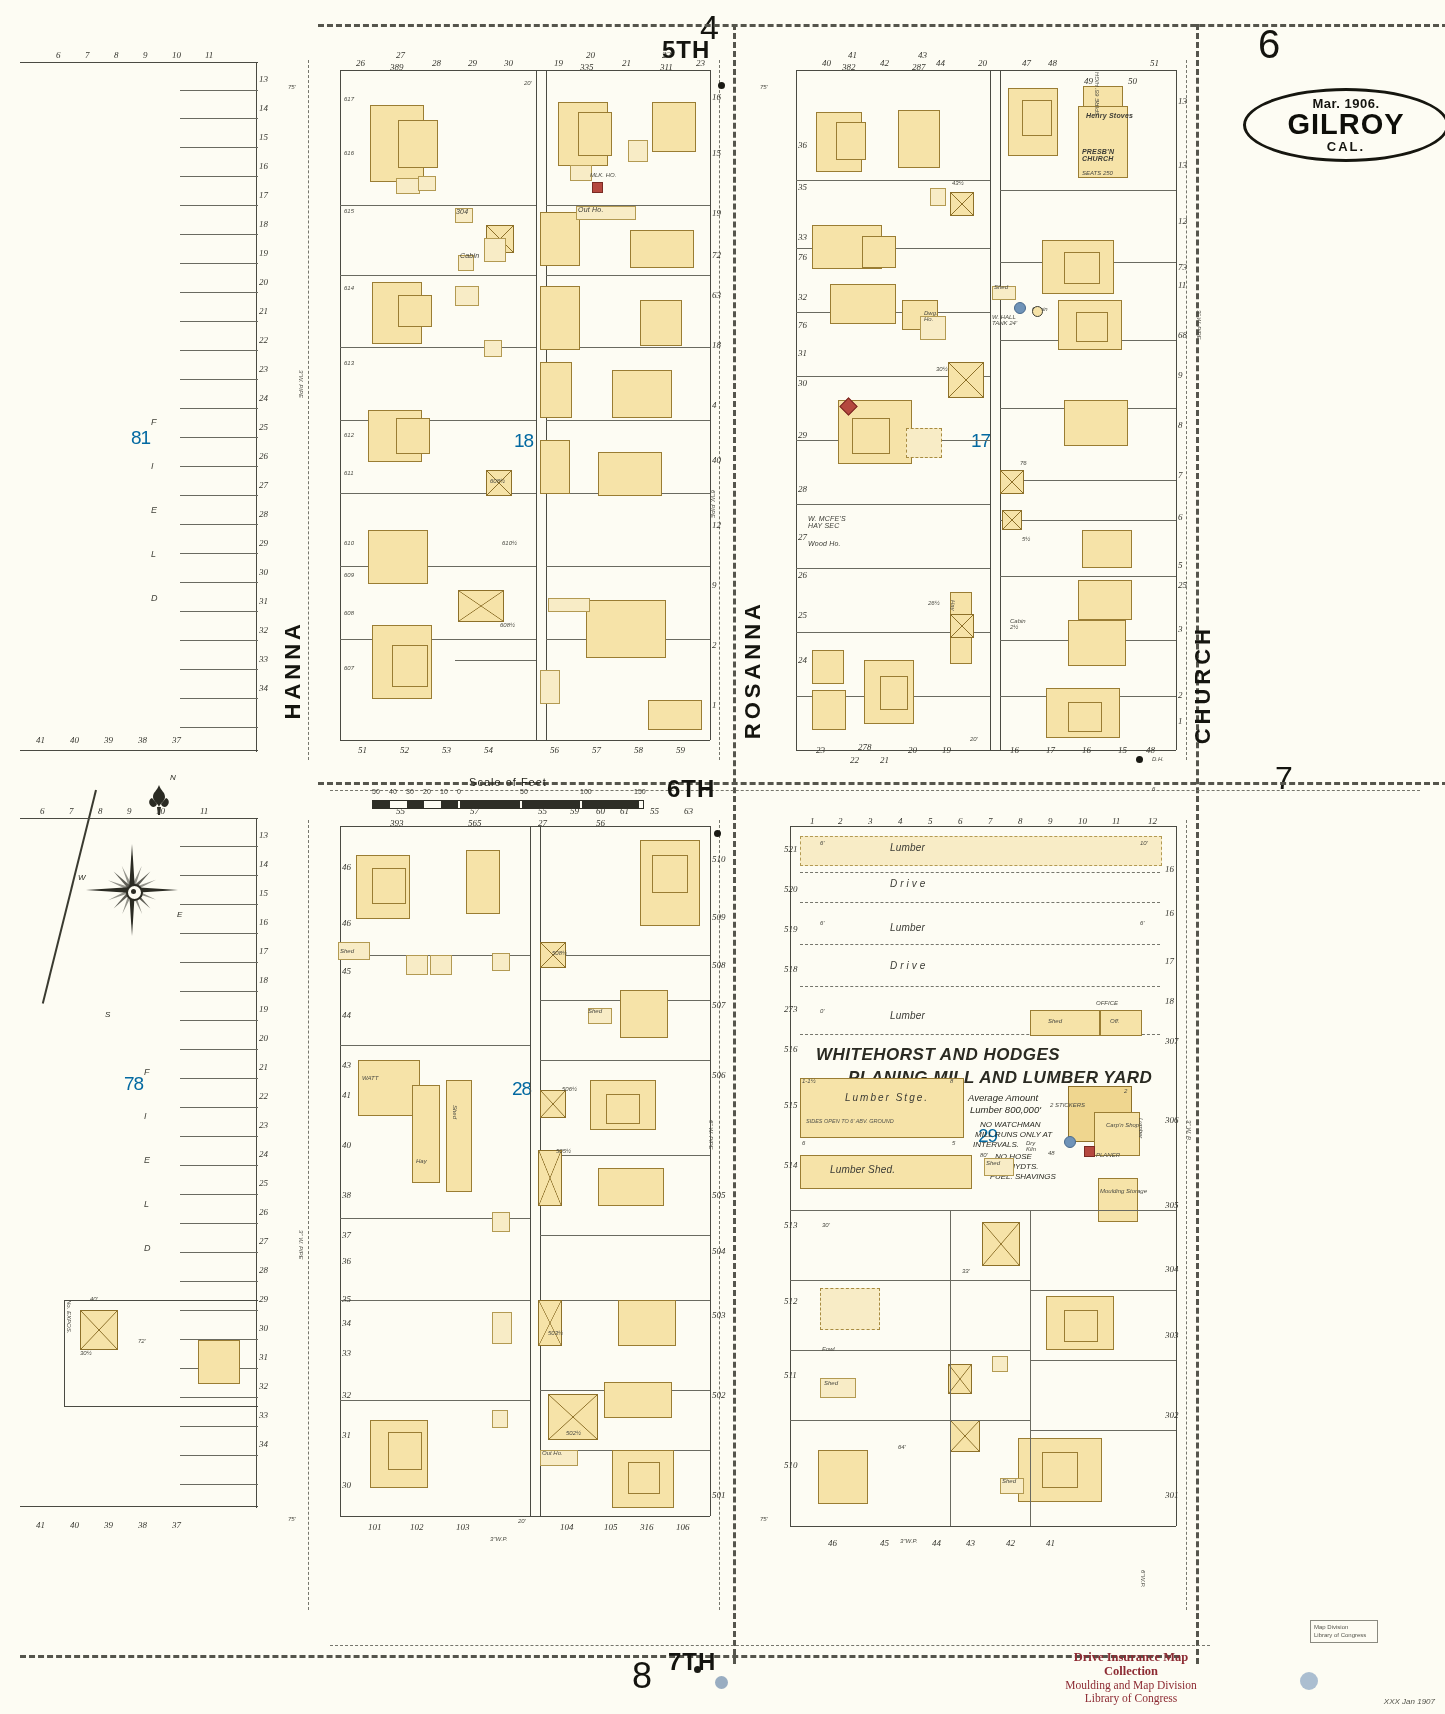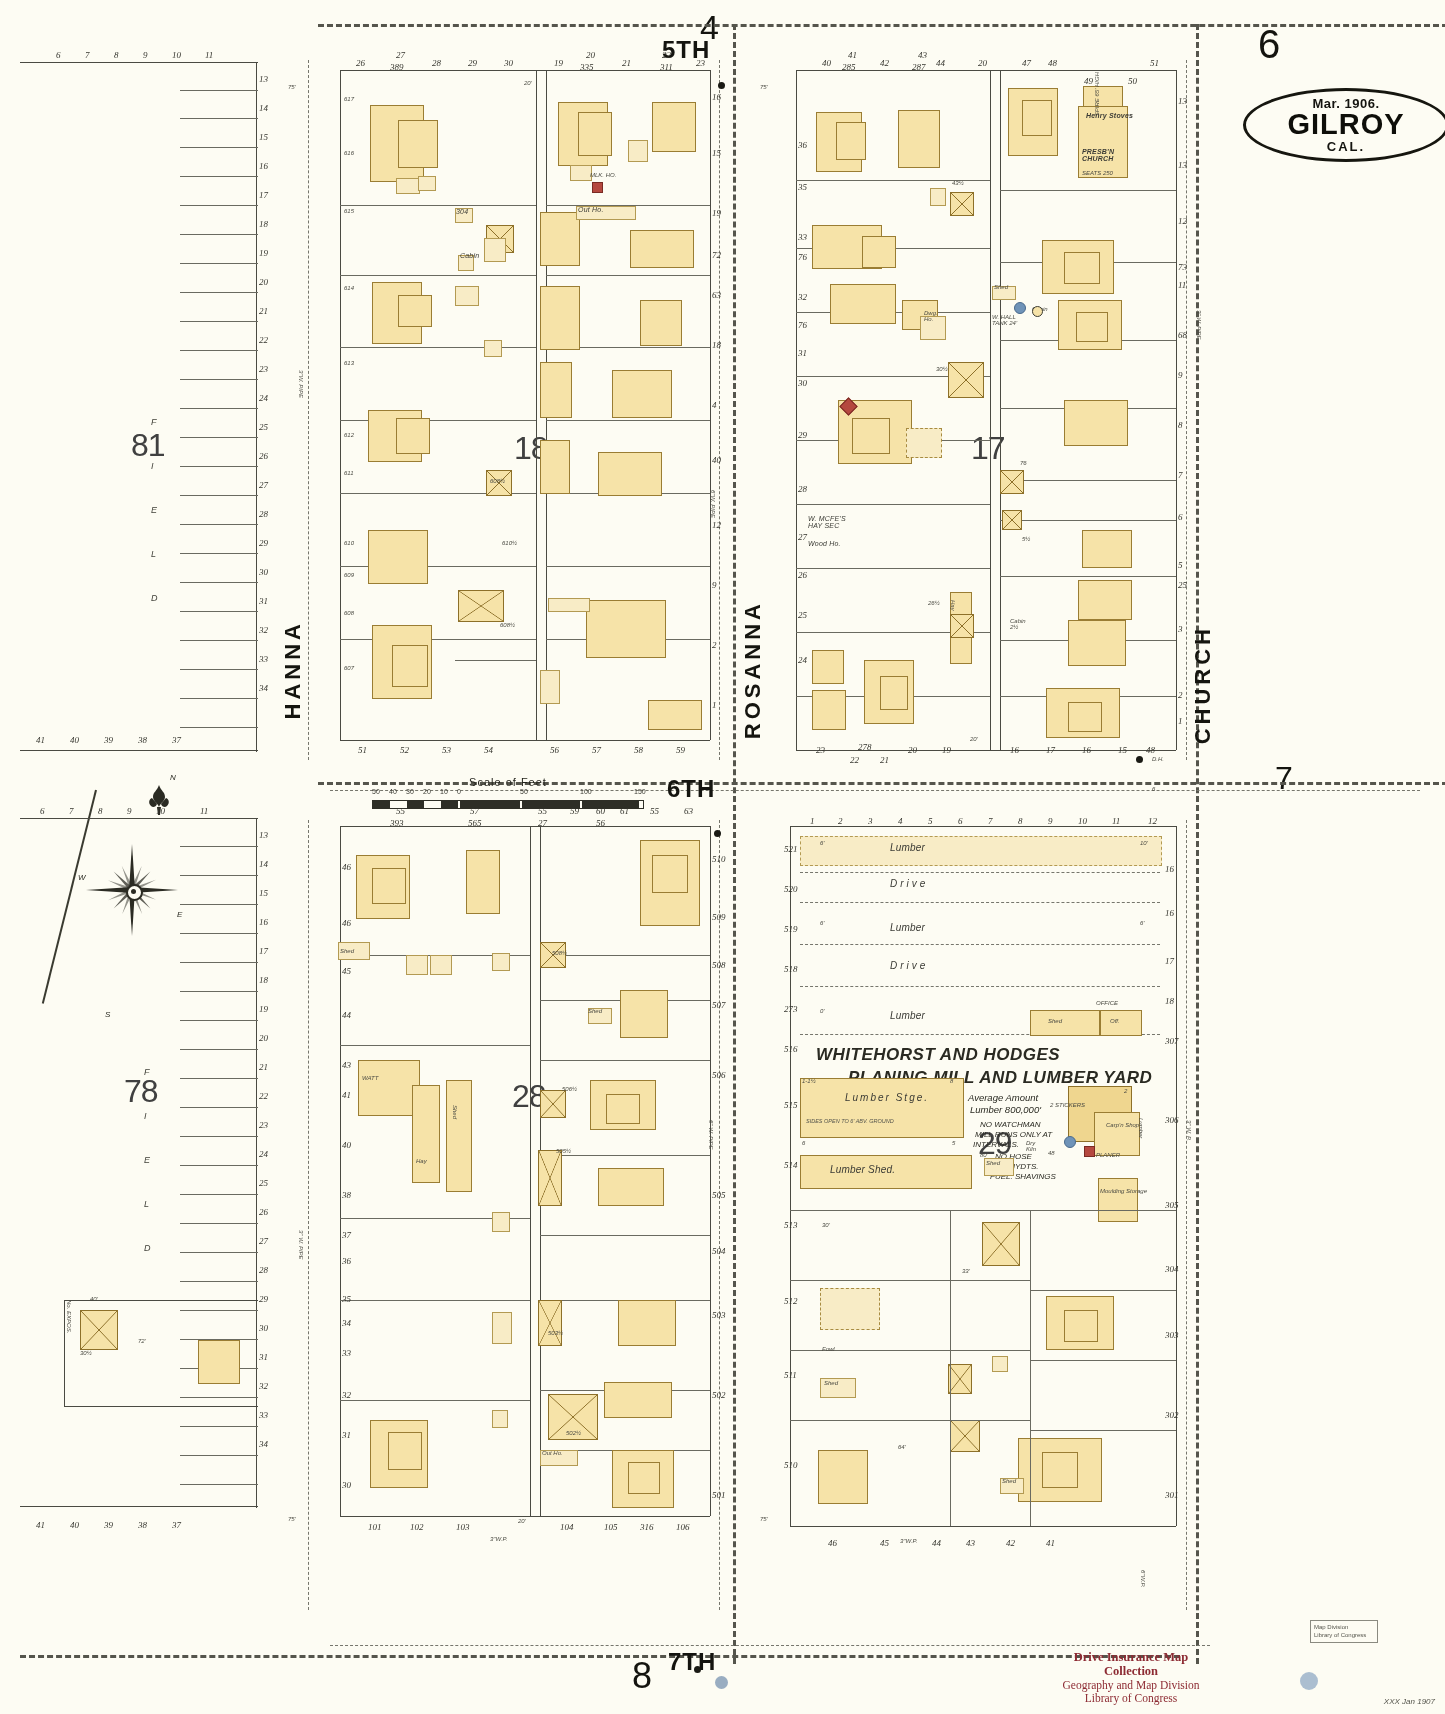--- a/index.html
+++ b/index.html
@@ -6,21 +6,21 @@
   body{font-family:"Liberation Sans",sans-serif;}
   #sheet{
     position:relative;width:1445px;height:1714px;
     background:#fdfcf3;overflow:hidden;
   }
   
   .abs{position:absolute;}
   .tiny{font-size:7px;color:#3a3a34;font-style:italic;letter-spacing:.2px;}
   .tiny2{font-size:6px;color:#4a4a42;font-style:italic;}
   .lotnum{font-size:9px;color:#35352e;font-style:italic;font-family:"Liberation Serif",serif;}
-  .blocknum{font-size:32px;color:#404040;font-family:"Liberation Sans",sans-serif;letter-spacing:-1px;}
+  .blocknum{font-size:19px;color:#0369a1;font-family:"Liberation Sans",sans-serif;letter-spacing:-1px;}
   .pagenum{font-size:34px;color:#14140f;font-family:"Liberation Sans",sans-serif;font-weight:400;}
   .stname-v{font-size:22px;letter-spacing:4px;color:#15150f;font-weight:700;
             writing-mode:vertical-rl;transform:rotate(180deg);}
   .stnum{font-size:24px;font-weight:700;color:#14140f;letter-spacing:1px;}
 
   
   .lot-line{position:absolute;background:#6a6a60;height:1px;}
   .lot-line-v{position:absolute;background:#6a6a60;width:1px;}
   .blk-line{position:absolute;background:#4a4a42;height:1.4px;}
   .blk-line-v{position:absolute;background:#4a4a42;width:1.4px;}
@@ -536,21 +536,21 @@
   <div class="bluedot" style="left:1014px;top:302px;"></div>
   <div class="abs tiny2" style="left:992px;top:314px;">W. HALL<br>TANK 24'</div>
   <div class="abs tiny2" style="left:1032px;top:306px;">Cabin</div>
   <div class="hyd" style="left:1032px;top:306px;"></div>
   <div class="abs tiny2" style="left:1020px;top:460px;">76</div>
   <div class="abs tiny2" style="left:1022px;top:536px;">5½</div>
   <div class="abs tiny2" style="left:1010px;top:618px;">Cabin<br>2½</div>
 
   <div class="abs lotnum" style="left:822px;top:58px;">40</div>
   <div class="abs lotnum" style="left:848px;top:50px;">41</div>
-  <div class="abs lotnum" style="left:842px;top:62px;">285</div>
+  <div class="abs lotnum" style="left:842px;top:62px;">382</div>
   <div class="abs lotnum" style="left:880px;top:58px;">42</div>
   <div class="abs lotnum" style="left:918px;top:50px;">43</div>
   <div class="abs lotnum" style="left:912px;top:62px;">287</div>
   <div class="abs lotnum" style="left:936px;top:58px;">44</div>
   <div class="abs lotnum" style="left:978px;top:58px;">20</div>
   <div class="abs lotnum" style="left:1022px;top:58px;">47</div>
   <div class="abs lotnum" style="left:1048px;top:58px;">48</div>
   <div class="abs lotnum" style="left:1084px;top:76px;">49</div>
   <div class="abs lotnum" style="left:1128px;top:76px;">50</div>
   <div class="abs lotnum" style="left:1150px;top:58px;">51</div>
@@ -857,21 +857,21 @@
   <div class="abs lotnum" style="left:1046px;top:1538px;">41</div>
   <div class="abs tiny2" style="left:1186px;top:1120px;writing-mode:vertical-rl;">3" W. P.</div>
   <div class="abs tiny2" style="left:1140px;top:1570px;writing-mode:vertical-rl;">6"W.P.</div>
   <div class="abs tiny2" style="left:822px;top:1222px;">30'</div>
   <div class="abs tiny2" style="left:962px;top:1268px;">33'</div>
   <div class="abs tiny2" style="left:898px;top:1444px;">64'</div>
   <div class="abs tiny2" style="left:822px;top:1346px;">Fowl</div>
 
   <div id="loc-stamp">
     <div>Drive Insurance Map Collection</div>
-    <div>Geography and Map Division</div>
+    <div>Moulding and Map Division</div>
     <div>Library of Congress</div>
   </div>
   <div id="loc-seal">
     <div>Map Division</div>
     <div>Library of Congress</div>
   </div>
   <div id="loc-circle"></div>
   <div id="loc-circle2"></div>
   <div id="corner-mark">XXX Jan 1907</div>
 

